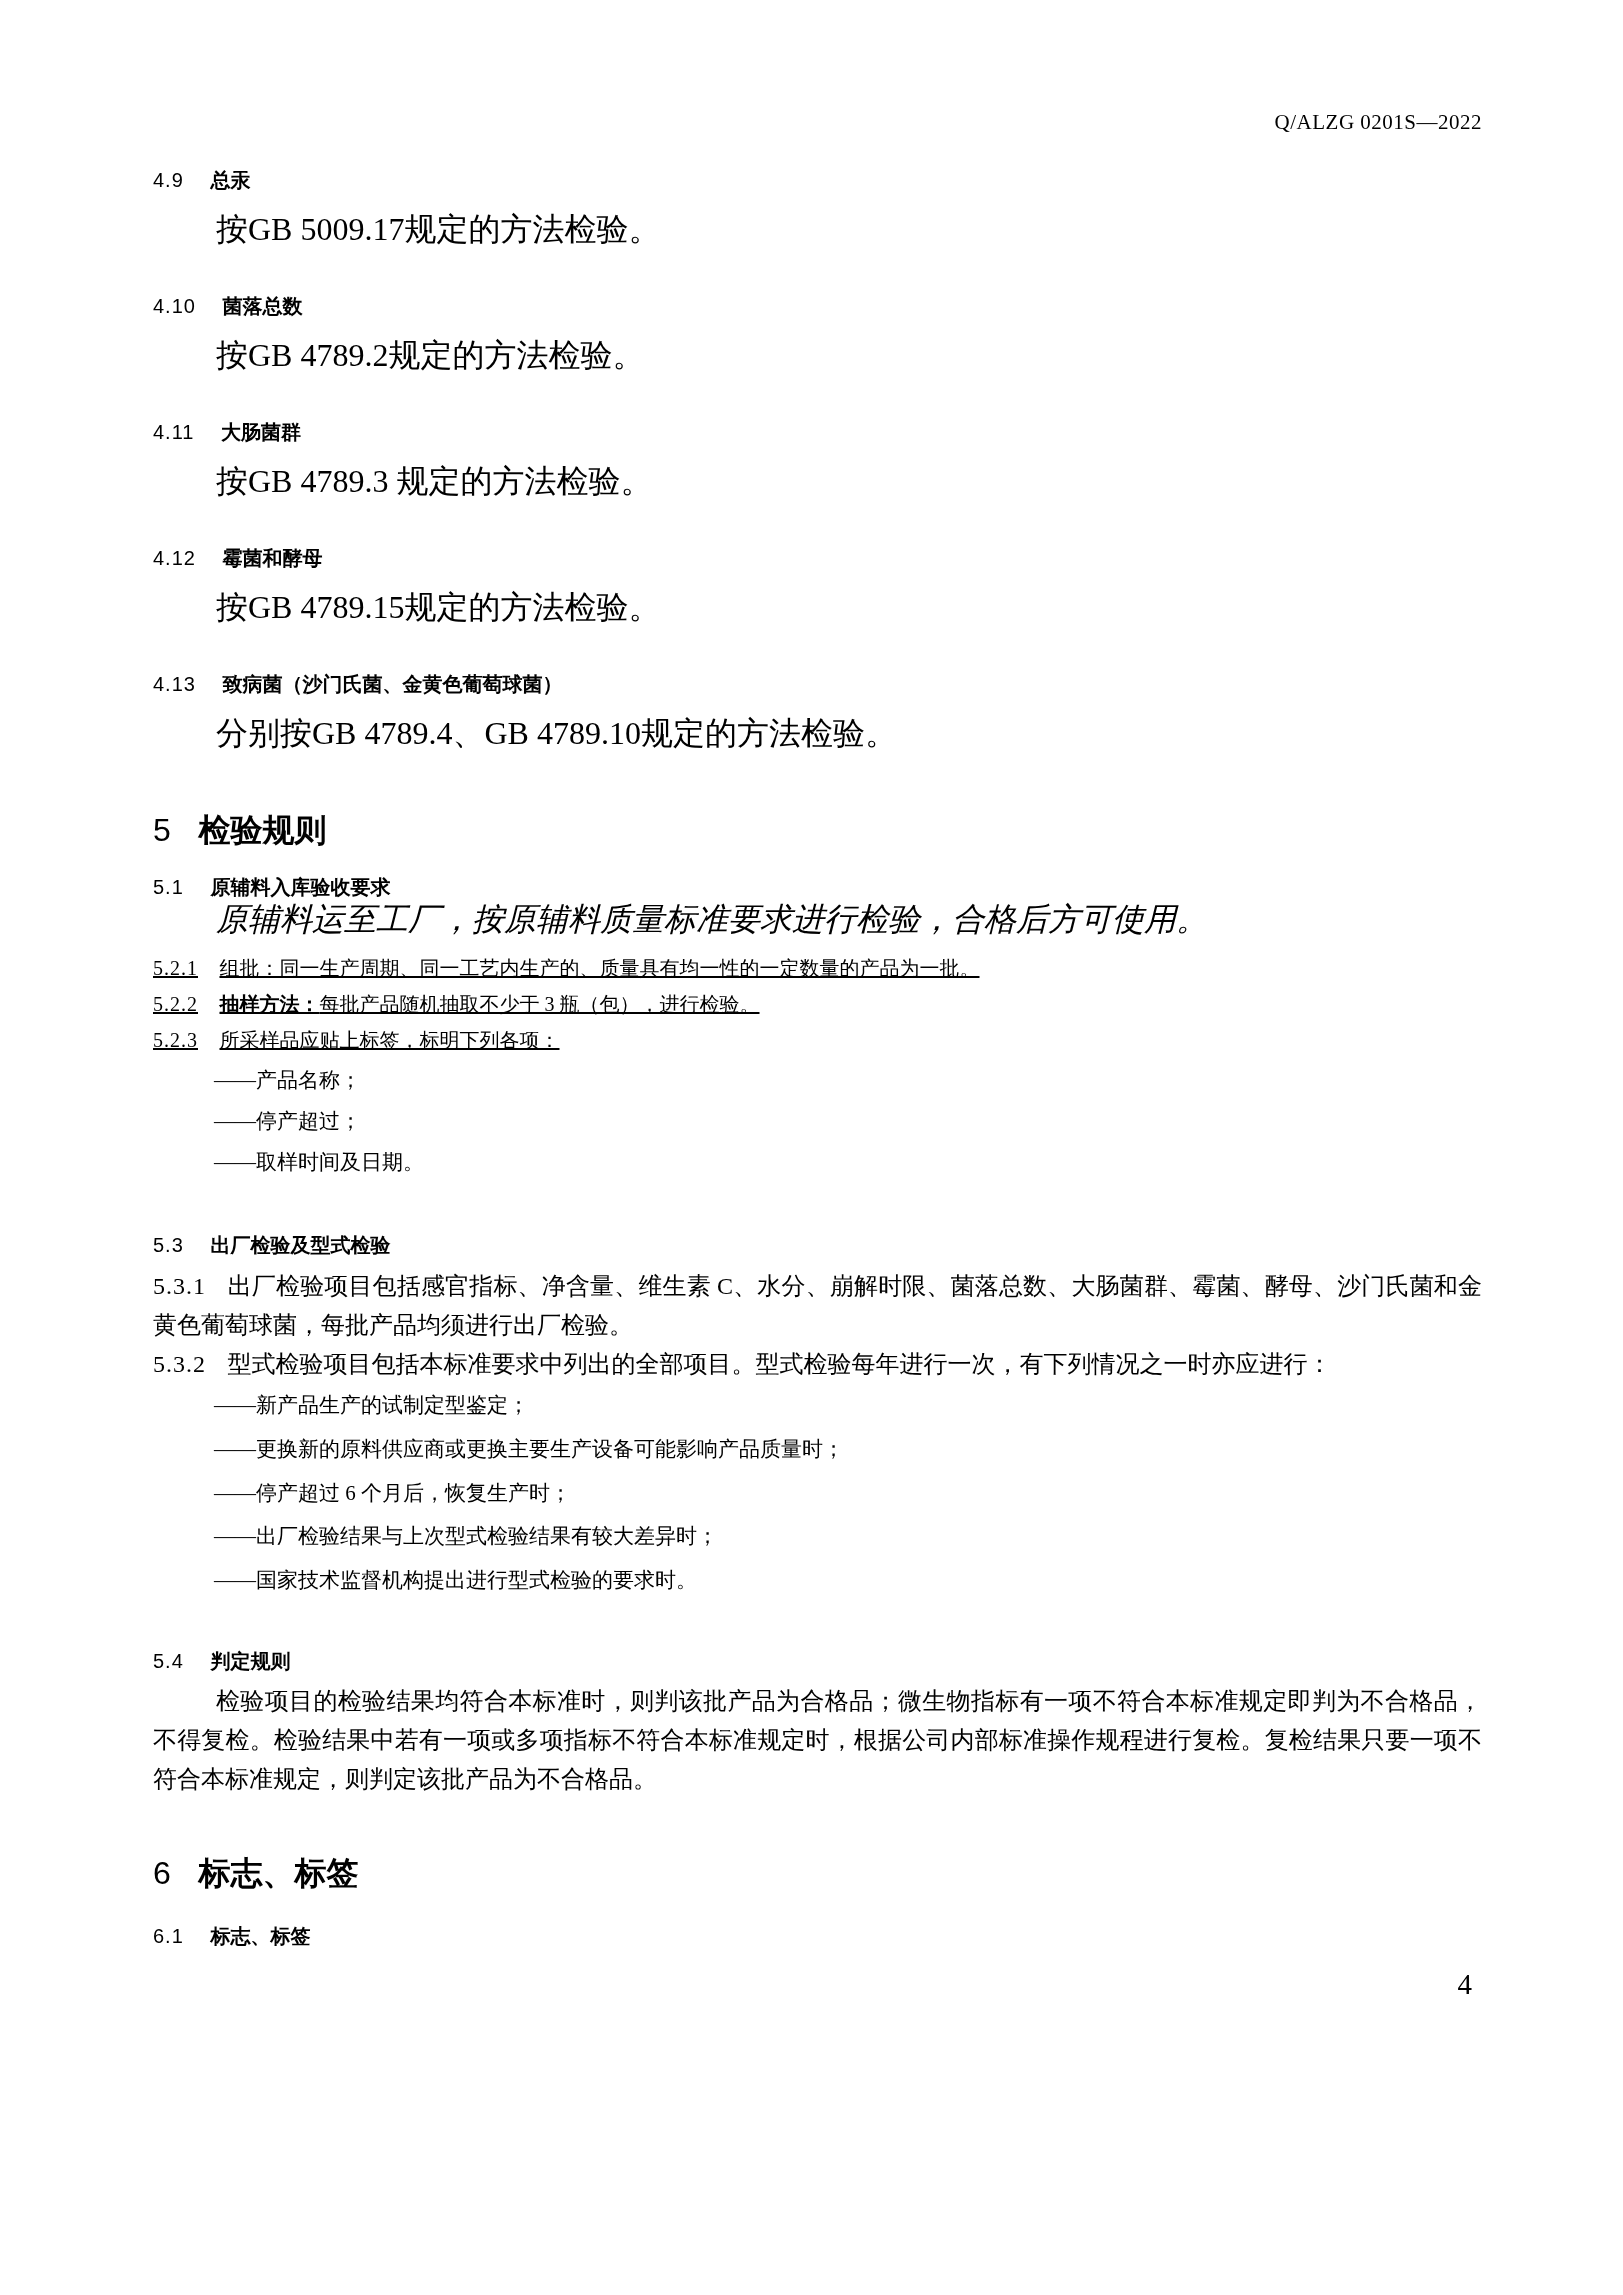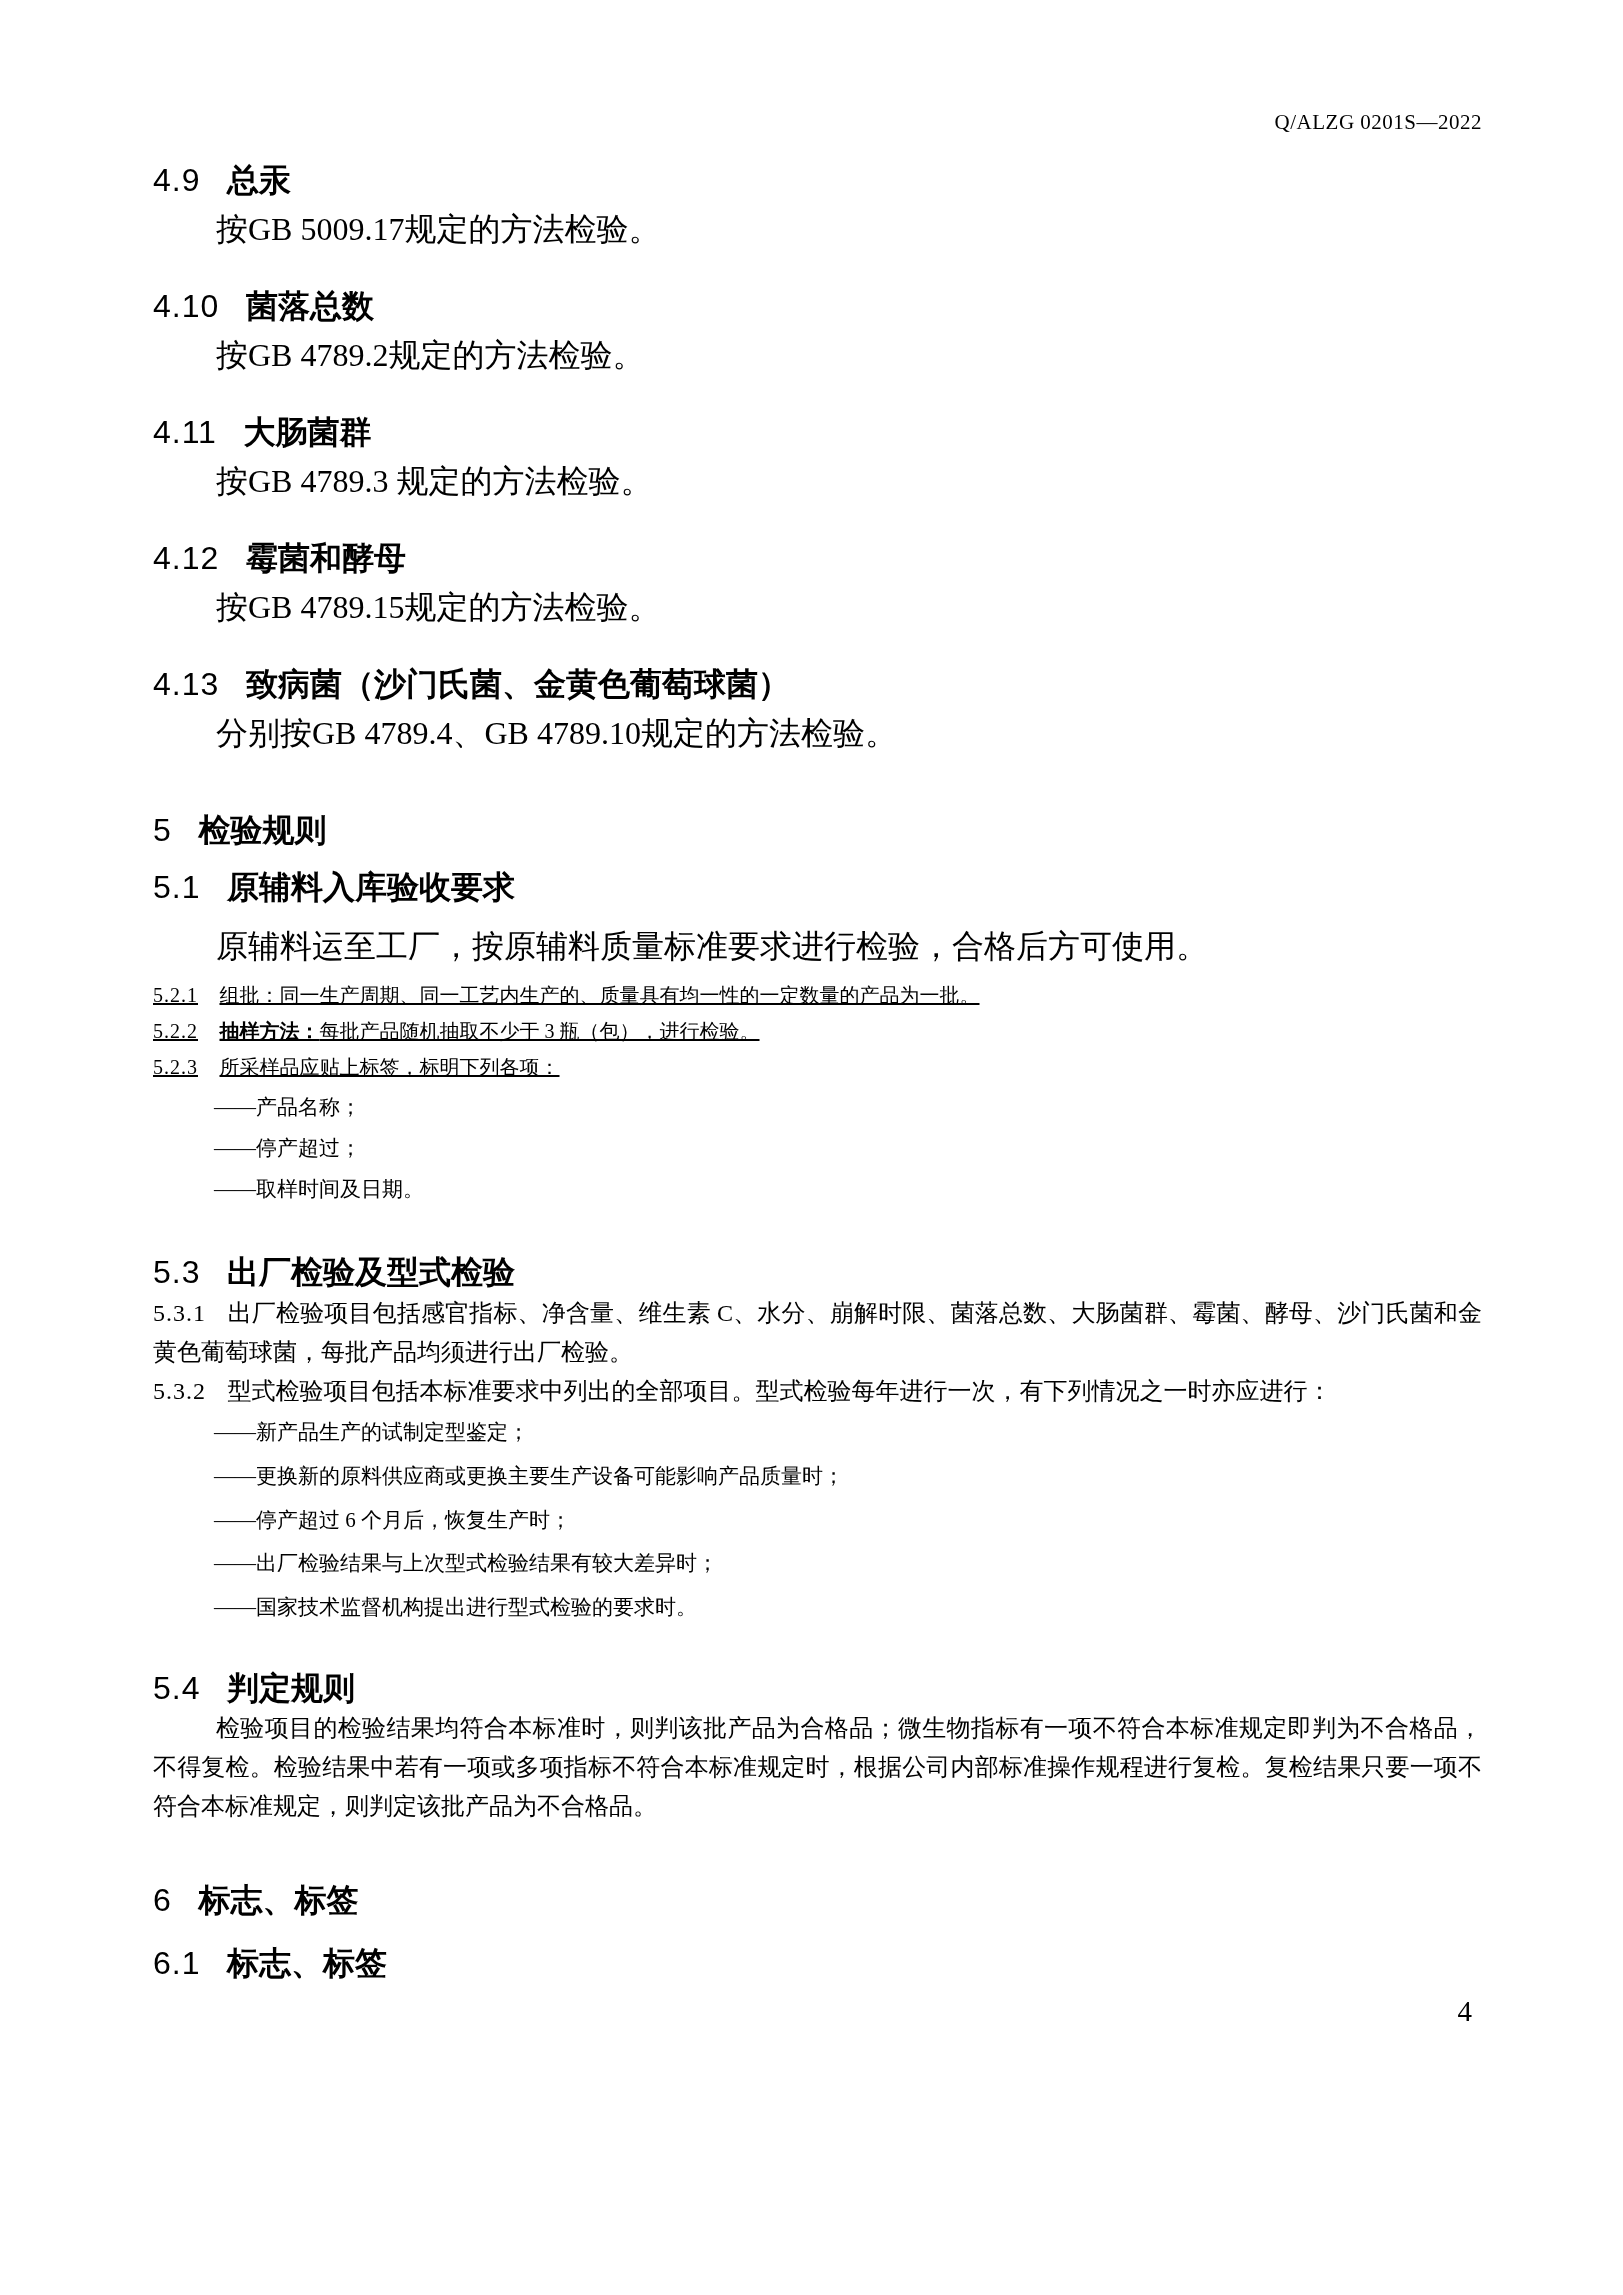--- a/index.html
+++ b/index.html
@@ -30,21 +30,21 @@
   .h2 {
     font-family: "Liberation Sans", "DejaVu Sans", sans-serif;
     font-weight: bold;
     font-size: 32px;
     line-height: 32px;
   }
   
   .h3 {
     font-family: "Liberation Sans", "DejaVu Sans", sans-serif;
     font-weight: bold;
-    font-size: 32px;
+    font-size: 20px;
     line-height: 32px;
   }
   .h2 .hnum, .h3 .hnum {
     font-family: "Liberation Sans", "DejaVu Sans", sans-serif;
     font-weight: normal;
     margin-right: 26.6px;
     letter-spacing: 1px;
   }
   
   .pline {
@@ -106,21 +106,21 @@
         <div class="h3" style="margin-top: 45px;"><span class="hnum">4.10</span><span class="htitle">菌落总数</span></div>
         <div class="pline" style="margin-top: 17px;">按GB 4789.2规定的方法检验。</div>
         <div class="h3" style="margin-top: 45px;"><span class="hnum">4.11</span><span class="htitle">大肠菌群</span></div>
         <div class="pline" style="margin-top: 17px;">按GB 4789.3 规定的方法检验。</div>
         <div class="h3" style="margin-top: 45px;"><span class="hnum">4.12</span><span class="htitle">霉菌和酵母</span></div>
         <div class="pline" style="margin-top: 17px;">按GB 4789.15规定的方法检验。</div>
         <div class="h3" style="margin-top: 45px;"><span class="hnum">4.13</span><span class="htitle">致病菌（沙门氏菌、金黄色葡萄球菌）</span></div>
         <div class="pline" style="margin-top: 17px;">分别按GB 4789.4、GB 4789.10规定的方法检验。</div>
         <div class="h2" style="margin-top: 65px;"><span class="hnum">5</span><span class="htitle">检验规则</span></div>
         <div class="h3" style="margin-top: 24.5px;"><span class="hnum">5.1</span><span class="htitle">原辅料入库验收要求</span></div>
-        <div class="pline" style="margin-top: 27px;">原辅料运至工厂，按原辅料质量标准要求进行检验，合格后方可使用。</div>
+        <div class="pline" style=" font-style: italic;">原辅料运至工厂，按原辅料质量标准要求进行检验，合格后方可使用。</div>
         <div class="clause" style="margin-top: 17px;"><span class="cnum">5.2.1</span><span>组批：同一生产周期、同一工艺内生产的、质量具有均一性的一定数量的产品为一批。</span></div>
         <div class="clause" style="margin-top: 4.1px;"><span class="cnum">5.2.2</span><b>抽样方法：</b><span>每批产品随机抽取不少于 3 瓶（包），进行检验。</span></div>
         <div class="clause" style="margin-top: 4.1px;"><span class="cnum">5.2.3</span><span>所采样品应贴上标签，标明下列各项：</span></div>
         <div class="dash" style="margin-top: 8.2px;">——产品名称；</div>
         <div class="dash" style="margin-top: 9.2px;">——停产超过；</div>
         <div class="dash" style="margin-top: 9.2px;">——取样时间及日期。</div>
         <div class="h3" style="margin-top: 51px;"><span class="hnum">5.3</span><span class="htitle">出厂检验及型式检验</span></div>
         <div class="para" style="margin-top: 6.1px;"><span class="cnum">5.3.1</span><span>出厂检验项目包括感官指标、净含量、维生素 C、水分、崩解时限、菌落总数、大肠菌群、霉菌、酵母、沙门氏菌和金黄色葡萄球菌，每批产品均须进行出厂检验。</span></div>
         <div class="para" style="margin-top: 0px;"><span class="cnum">5.3.2</span><span>型式检验项目包括本标准要求中列出的全部项目。型式检验每年进行一次，有下列情况之一时亦应进行：</span></div>
         <div class="dash" style="margin-top: 4.6px;">——新产品生产的试制定型鉴定；</div>

